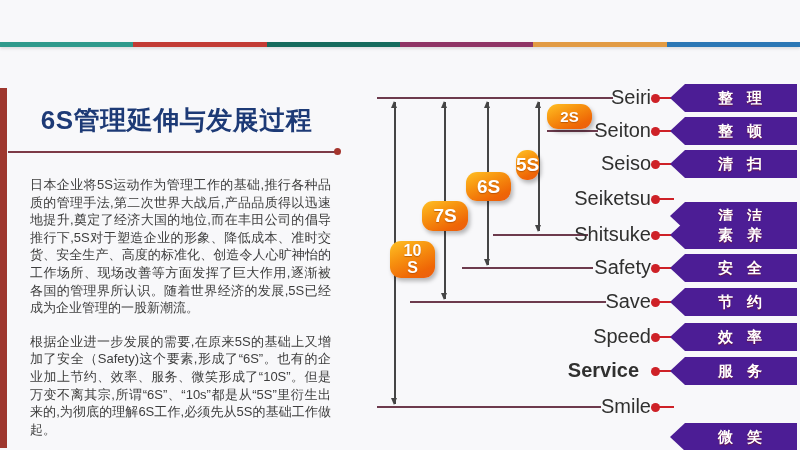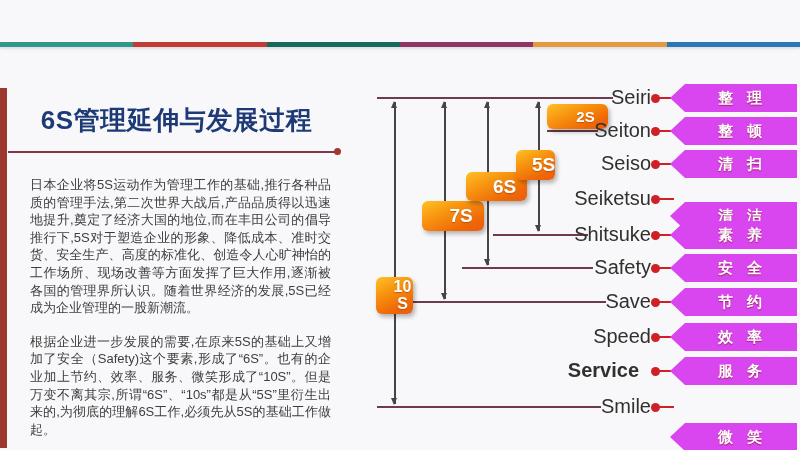--- a/index.html
+++ b/index.html
@@ -27,26 +27,26 @@
 
   
   .hline{position:absolute;height:2px;background:#6d3b4d;}
   .varrow{position:absolute;width:1.5px;background:#454545;}
   .varrow::before{content:"";position:absolute;top:-1px;left:-3.2px;
     border:3.5px solid transparent;border-top:0;border-bottom:7px solid #454545;}
   .varrow::after{content:"";position:absolute;bottom:-1px;left:-3.2px;
     border:3.5px solid transparent;border-bottom:0;border-top:7px solid #454545;}
   .sbox{position:absolute;display:flex;align-items:center;justify-content:center;
     background:linear-gradient(155deg,#ffc125 0%,#f79310 38%,#ef6606 78%,#ea5d12 100%);
-    color:#fff;font-weight:bold;border-radius:6px;box-shadow:2px 3px 4px rgba(0,0,0,.28);
-    text-shadow:0 1px 1px rgba(150,60,0,.55);white-space:pre-line;text-align:center;line-height:1.05;padding-left:16px;}
+    color:#fff;font-weight:bold;border-radius:11px;box-shadow:2px 3px 4px rgba(0,0,0,.28);
+    text-shadow:0 1px 1px rgba(150,60,0,.55);white-space:pre-line;text-align:center;line-height:1.05;}
   .en-label{position:absolute;width:140px;text-align:right;font-size:20px;color:#30302f;}
   .cdot{position:absolute;width:9px;height:9px;border-radius:50%;background:#ce2127;}
   .cline{position:absolute;height:2px;background:#ce2127;}
-  .banner{position:absolute;width:127px;height:28px;background:#d946ef;
+  .banner{position:absolute;width:127px;height:28px;background:#4c1d95;
     clip-path:polygon(0 50%,15px 0,100% 0,100% 100%,15px 100%);
     display:flex;align-items:center;justify-content:center;padding-left:13px;box-sizing:border-box;
     filter:drop-shadow(1px 2px 1.5px rgba(110,12,12,.45));}
   .banner span{color:#fff;font-weight:bold;font-size:15px;letter-spacing:14px;margin-right:-14px;
     text-shadow:0 1px 1px rgba(120,10,10,.6);}
 </style>
 </head>
 <body>
 
 <div class="slide">
@@ -73,21 +73,21 @@
       <div class="hline" style="left: 377px; top: 97px; width: 236px;"></div>
       <div class="hline" style="left: 547px; top: 130px; width: 51px;"></div>
       <div class="hline" style="left: 493px; top: 234px; width: 95px;"></div>
       <div class="hline" style="left: 462px; top: 267px; width: 131px;"></div>
       <div class="hline" style="left: 410px; top: 301px; width: 196px;"></div>
       <div class="hline" style="left: 377px; top: 406px; width: 224px;"></div>
       <div class="varrow" style="left: 394px; top: 102px; height: 302px;"></div>
       <div class="varrow" style="left: 444px; top: 102px; height: 197px;"></div>
       <div class="varrow" style="left: 487px; top: 102px; height: 163px;"></div>
       <div class="varrow" style="left: 538px; top: 102px; height: 129px;"></div>
-      <div class="sbox" style="left: 376px; top: 241px; width: 21px; height: 37px; font-size: 16px; margin-top: 36px;">10
+      <div class="sbox" style="left: 390px; top: 241px; width: 45px; height: 37px; font-size: 16px;">10
 S</div>
       <div class="sbox" style="left: 422px; top: 201px; width: 46px; height: 30px; font-size: 19px;">7S</div>
       <div class="sbox" style="left: 466px; top: 172px; width: 45px; height: 29px; font-size: 19px;">6S</div>
       <div class="sbox" style="left: 516px; top: 150px; width: 23px; height: 30px; font-size: 19px;">5S</div>
       <div class="sbox" style="left: 547px; top: 104px; width: 45px; height: 25px; font-size: 15px;">2S</div>
       <div class="en-label" style="left: 511px; top: 86px;">Seiri</div>
       <div class="cdot" style="left: 651px; top: 93.5px;"></div>
       <div class="cline" style="left: 658px; top: 97px; width: 16px;"></div>
       <div class="banner" style="left: 670px; top: 84px;">
         <span>整理</span>

